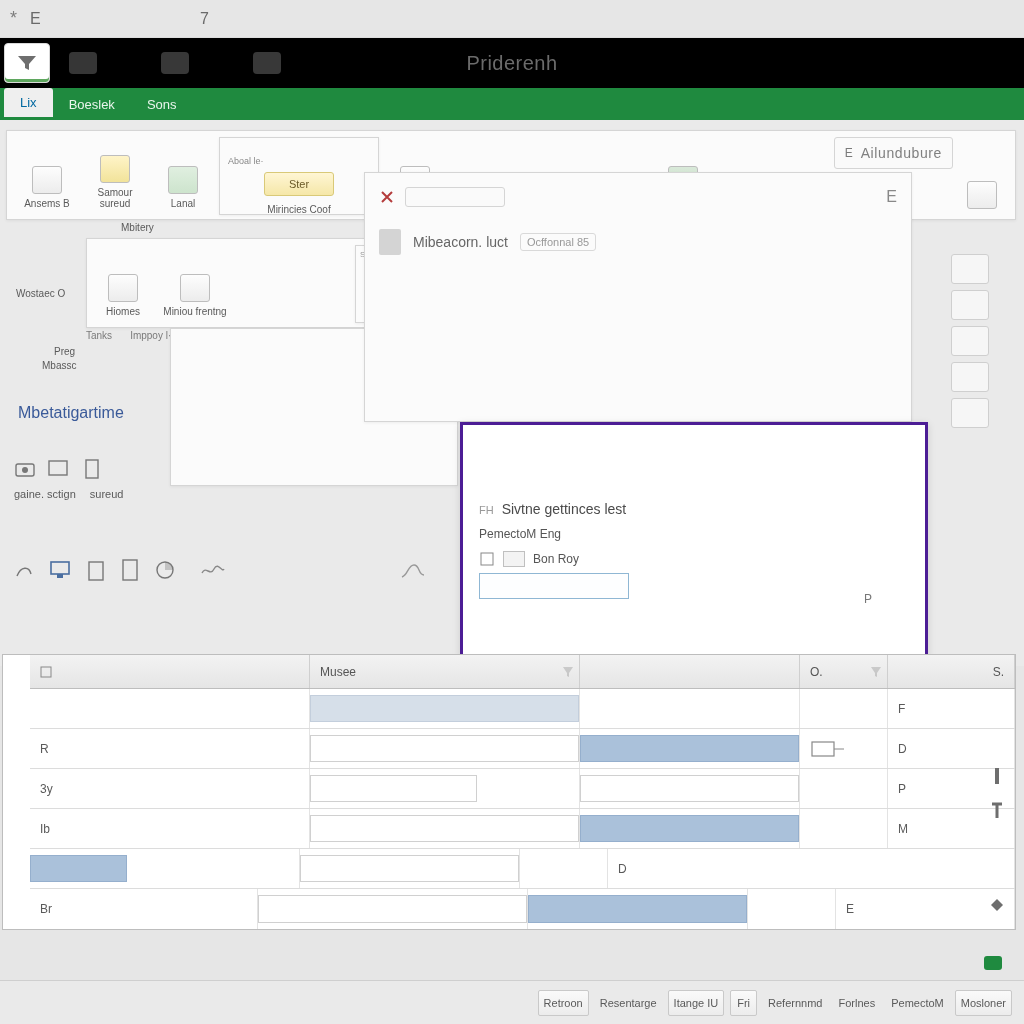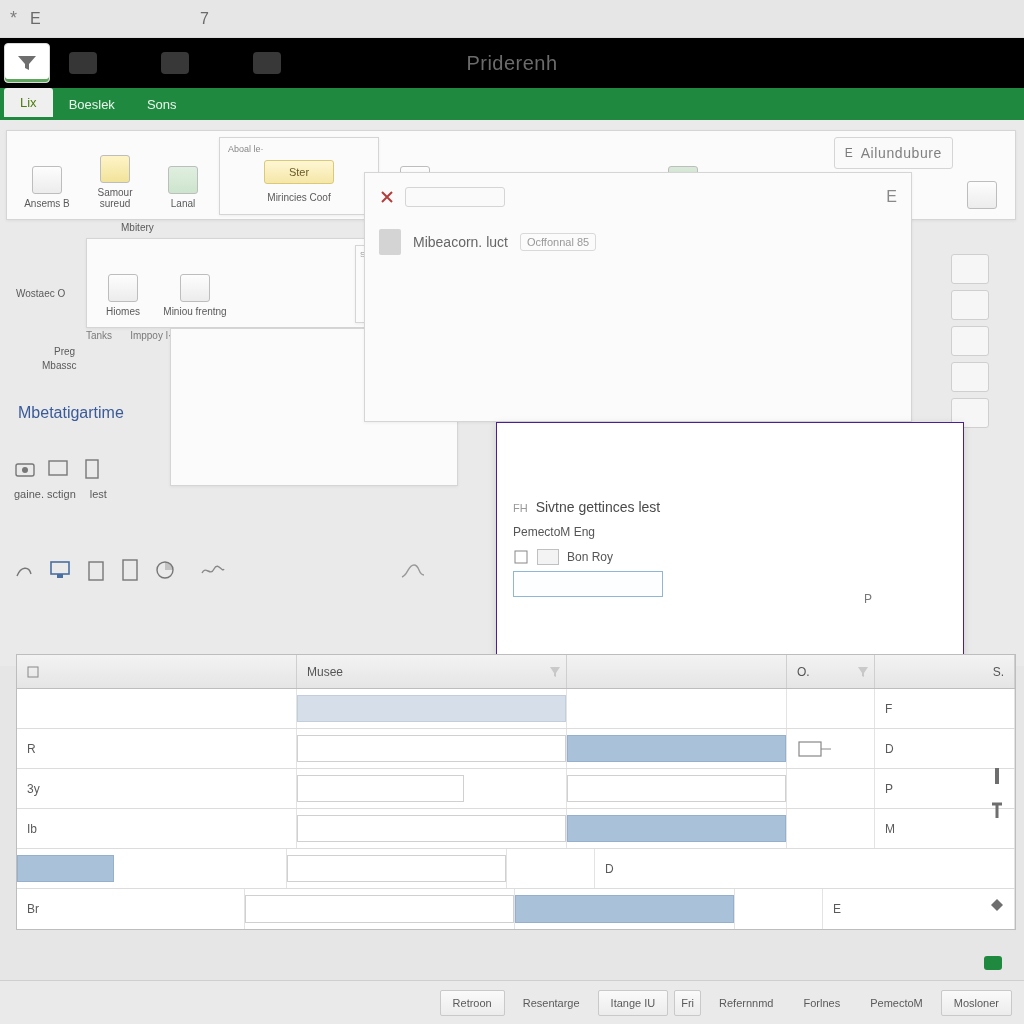--- a/index.html
+++ b/index.html
@@ -14,57 +14,57 @@
 
 .topstrip { height: 50px; background: #000000; position: relative; display: flex; align-items: center; }
 .topstrip .iconwell { height: 40px; width: 46px; border-radius: 4px; margin: 0 6px 0 4px; display: flex; align-items: center; justify-content: center; }
 .topstrip .iconwell.active { background: #fff; border: 1px solid #d9d9d9; box-shadow: inset 0 -3px 0 #5fa75f; }
 .topstrip .faded-icon { width: 28px; height: 22px; opacity: .25; border-radius: 4px; }
 .topstrip .app-title { position: absolute; left: 50%; transform: translateX(-50%); font-size: 20px; color: #6b6b6b; letter-spacing: .5px; }
 
 
 .tabbar { height: 32px; background: #1f8a3f; display: flex; align-items: stretch; padding-left: 4px; }
 .tabbar .tab { padding: 0 16px; display: flex; align-items: center; font-size: 13px; color: #e9f5ec; cursor: pointer; }
-.tabbar .tab.active { background: #efefef; color: #4d7c0f; border-top-left-radius: 3px; border-top-right-radius: 3px; border-bottom: 3px solid #1f8a3f; }
+.tabbar .tab.active { background: #efefef; color: #0369a1; border-top-left-radius: 3px; border-top-right-radius: 3px; border-bottom: 3px solid #1f8a3f; }
 
 
 .canvas { position: relative; height: 546px; background: #eaeaea; }
 
 
 .panel { position: absolute; background: #fbfbfb; border: 1px solid #d5d5d5; box-shadow: 0 1px 3px rgba(0,0,0,.06); }
 .rib-tile { display: inline-flex; flex-direction: column; align-items: center; justify-content: flex-end; width: 64px; height: 72px; font-size: 10px; color: #5a5a5a; gap: 4px; }
 .rib-tile .ic { width: 30px; height: 28px; border: 1px solid #bdbdbd; border-radius: 3px; background: linear-gradient(#fdfdfd,#ececec); }
 .rib-label { font-size: 10px; color: #5a5a5a; text-align: center; }
 
 .lbl-blue { color: #3a5a99; font-size: 16px; }
 
 
-.dialog { position: absolute; background: #fff; border: 1px solid #4c1d95; box-shadow: 0 2px 8px rgba(0,0,0,.12); margin-left: 36px; }
+.dialog { position: absolute; background: #fff; border: 3px solid #4c1d95; box-shadow: 0 2px 8px rgba(0,0,0,.12); }
 .dialog .field-label { font-size: 12px; color: #555; }
 .dialog .textinput { border: 1px solid #8fb7d4; background: #fdfeff; height: 26px; }
 
 
-.grid { position: absolute; left: 16px; right: 8px; top: 654px; border: 1px solid #bdbdbd; background: #fff; }
+.grid { position: absolute; left: 2px; right: 8px; top: 654px; border: 1px solid #bdbdbd; background: #fff; padding-left: 27px; }
 .grid-header { display: flex; background: linear-gradient(#f3f3f3,#e5e5e5); height: 34px; border-bottom: 1px solid #bdbdbd; }
 .grid-header .gh { border-right: 1px solid #cfcfcf; display: flex; align-items: center; padding: 0 10px; font-size: 12px; color: #555; position: relative; }
 .grid-header .gh .filter { position: absolute; right: 6px; top: 50%; transform: translateY(-50%); width: 10px; height: 10px; opacity: .35; }
 .grid-row { display: flex; height: 40px; border-bottom: 1px solid #dcdcdc; }
 .grid-row .gc { border-right: 1px solid #e3e3e3; display: flex; align-items: center; padding: 0 10px; font-size: 12px; color: #5a5a5a; }
 .bar-cell { position: relative; background: #fff; }
 .bar { position: absolute; top: 6px; bottom: 6px; }
 .bar.b-d6 { background: #d6dfe9; border: 1px solid #c3cedc; }
 .bar.b-a { background: #aac1da; border: 1px solid #95afcd; }
 .bar.b-w { background: #fff; border: 1px solid #d0d0d0; }
 
 
 .rail-marker { position: absolute; font-size: 12px; color: #777; }
 
 
 .footer { position: absolute; left: 0; right: 0; bottom: 0; height: 44px; background: #eaeaea; border-top: 1px solid #cfcfcf; display: flex; align-items: center; justify-content: flex-end; padding: 0 12px; gap: 6px; }
-.footer .btn { height: 26px; padding: 0 12px; font-size: 11px; color: #5a5a5a; background: linear-gradient(#fafafa,#ececec); border: 1px solid #c9c9c9; border-radius: 2px; display: flex; align-items: center; }
+.footer .btn { height: 26px; padding: 0 5px; font-size: 11px; color: #5a5a5a; background: linear-gradient(#fafafa,#ececec); border: 1px solid #c9c9c9; border-radius: 2px; display: flex; align-items: center; }
 
 
 .svgic { display: block; }
 
 
 .rcol { position: absolute; right: 6px; top: 128px; width: 96px; height: 318px; }
 .rcol .mini { width: 38px; height: 30px; border: 1px solid #cfcfcf; margin: 6px auto; background: #f6f6f6; border-radius: 3px; }
 
 .green-accent { position: absolute; right: 22px; width: 18px; height: 14px; background: #1f8a3f; border-radius: 3px; }
 
@@ -114,21 +114,21 @@
         <div class="ic" style="background:linear-gradient(#fff4c8,#f2e39a)"></div>
         <span class="rib-label">Samour
 sureud</span>
       </div>
     <div class="rib-tile">
         <div class="ic" style="background:linear-gradient(#e0efe0,#cde4cd)"></div>
         <span class="rib-label">Lanal</span>
       </div>
 
     <div class="panel" style="position:relative; left:0; top:0; width:160px; height:78px; padding:4px;">
-      <div style="font-size:9px;color:#888;padding:2px 4px;">Aboal le·</div>
+      <div style="font-size:9px;color:#888;padding:2px 4px;margin-top:12px;">Aboal le·</div>
       <div style="margin:4px auto; width:70px; height:24px; background:linear-gradient(#fff6d4,#f5e7a8); border:1px solid #d9c978; border-radius:3px; display:flex;align-items:center;justify-content:center;font-size:11px;color:#6a5a28;">Ster</div>
       <div class="rib-label" style="padding-top:4px">Mirincies Coof</div>
     </div>
 
     <div class="rib-tile">
         <div class="ic"></div>
         <span class="rib-label">Resums</span>
       </div>
 
     <div style="flex:1"></div>
@@ -214,21 +214,21 @@
       </svg>
     <svg width="28" height="22">
         <rect x="3" y="3" width="18" height="14" fill="none" stroke="#777" stroke-width="1.4"></rect>
       </svg>
     <svg width="18" height="22">
         <rect x="2" y="2" width="12" height="18" fill="none" stroke="#777" stroke-width="1.4"></rect>
       </svg>
   </div>
   <div style="position:absolute;left:14px;top:368px;display:flex;gap:14px;font-size:11px;color:#5a5a5a">
     <span>gaine. sctign</span>
-    <span>lest</span>
+    <span>sureud</span>
   </div>
 
   <div class="dialog" style="left:460px; top:302px; width:468px; height:236px; padding:14px 16px;">
     <div style="height:62px"></div>
     <div style="font-size:14px;color:#4a4a4a">
       <span style="font-size:11px;color:#999;margin-right:8px">FH</span><span>Sivtne gettinces lest</span>
     </div>
     <div class="field-label" style="margin-top:10px">PemectoM Eng</div>
     <div style="display:flex;align-items:center;gap:8px;margin-top:10px">
       <svg width="16" height="16">

